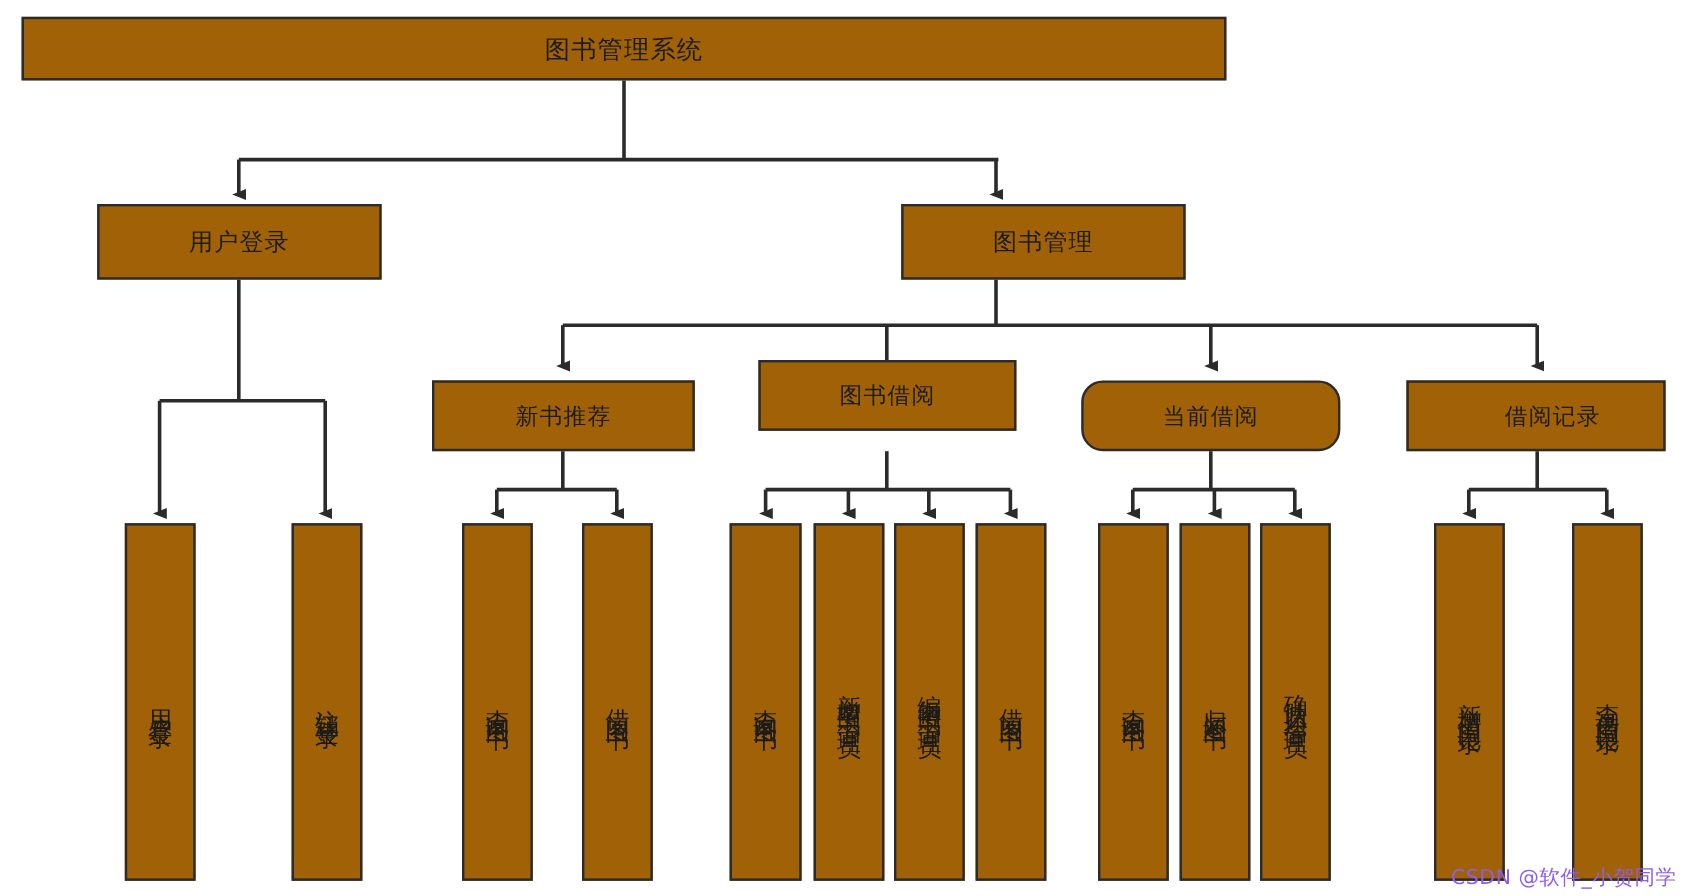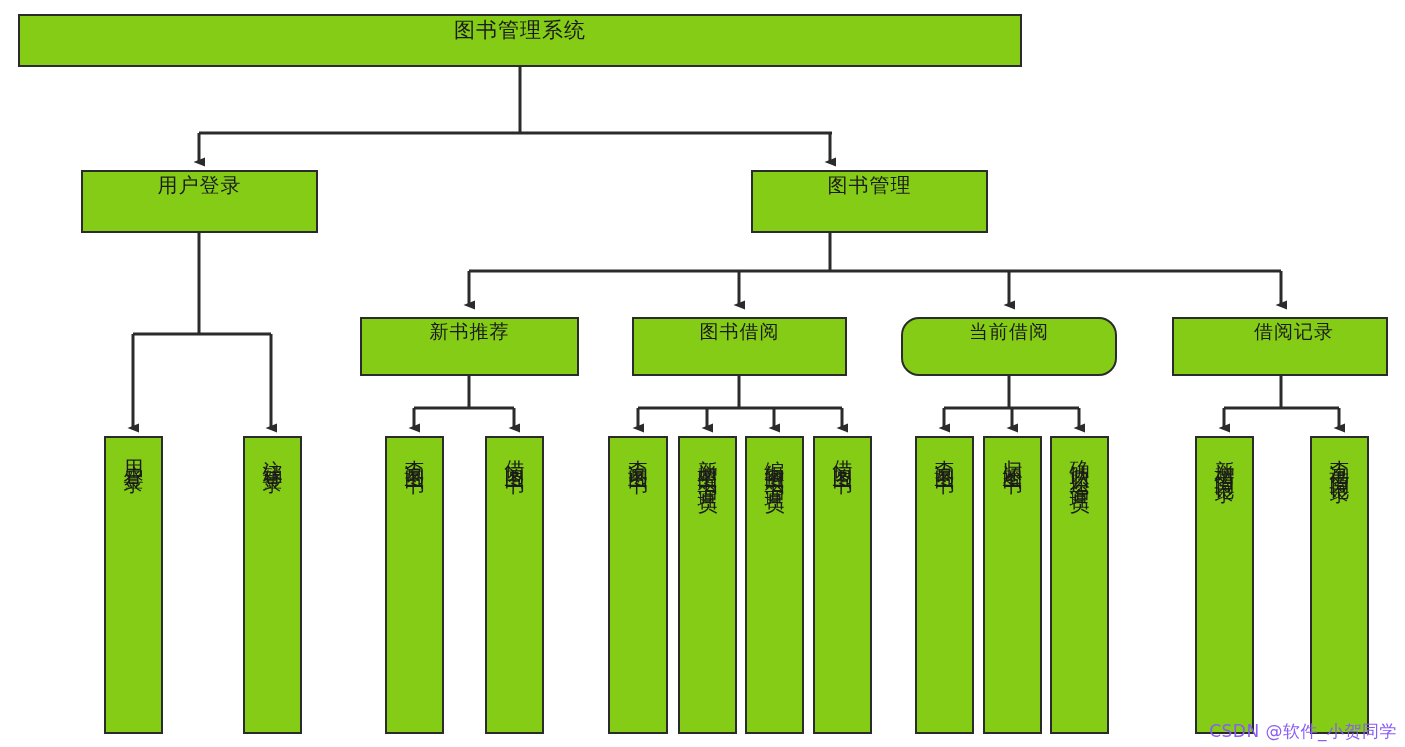--- a/index.html
+++ b/index.html
@@ -22,23 +22,23 @@
     left: 0;
     top: 0;
     width: 1405px;
     height: 747px;
     pointer-events: none;
   }
   .node {
     position: absolute;
     box-sizing: border-box;
     border: 2px solid #2b2b2b;
-    background: #84cc16;
+    background: #a16207;
     display: flex;
-    align-items: flex-start;
+    align-items: center;
     justify-content: center;
     color: #1b1b1b;
   }
   .node.root {
     font-size: 21px;
   }
   .node.level2 {
     font-size: 20px;
   }
   .node.level3 {
@@ -133,21 +133,21 @@
   <div class="node level2" style="left:81px; top:170px; width:237px; height:63px;">
     <span class="htext">用户登录</span>
   </div>
   <div class="node level2" style="left:711px; top:170px; width:237px; height:63px;margin-left:40px;">
     <span class="htext">图书管理</span>
   </div>
 
   <div class="node level3" style="left:360px; top:317px; width:219px; height:59px;">
     <span class="htext">新书推荐</span>
   </div>
-  <div class="node level3" style="left:632px; top:317px; width:215px; height:59px;">
+  <div class="node level3" style="left:632px; top:300px; width:215px; height:59px;">
     <span class="htext">图书借阅</span>
   </div>
   <div class="node level3" style="left:901px; top:317px; width:216px; height:59px;border-radius:18px;">
     <span class="htext">当前借阅</span>
   </div>
   <div class="node level3" style="left:1172px; top:317px; width:216px; height:59px;padding-left:28px;">
     <span class="htext">借阅记录</span>
   </div>
 
   <div class="node leaf" style="left:104px; top:436px; width:59px; height:298px;">

